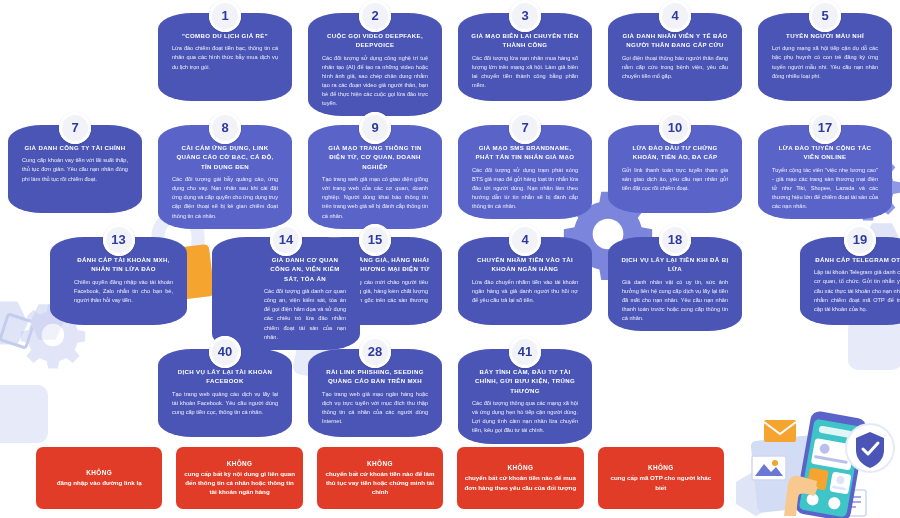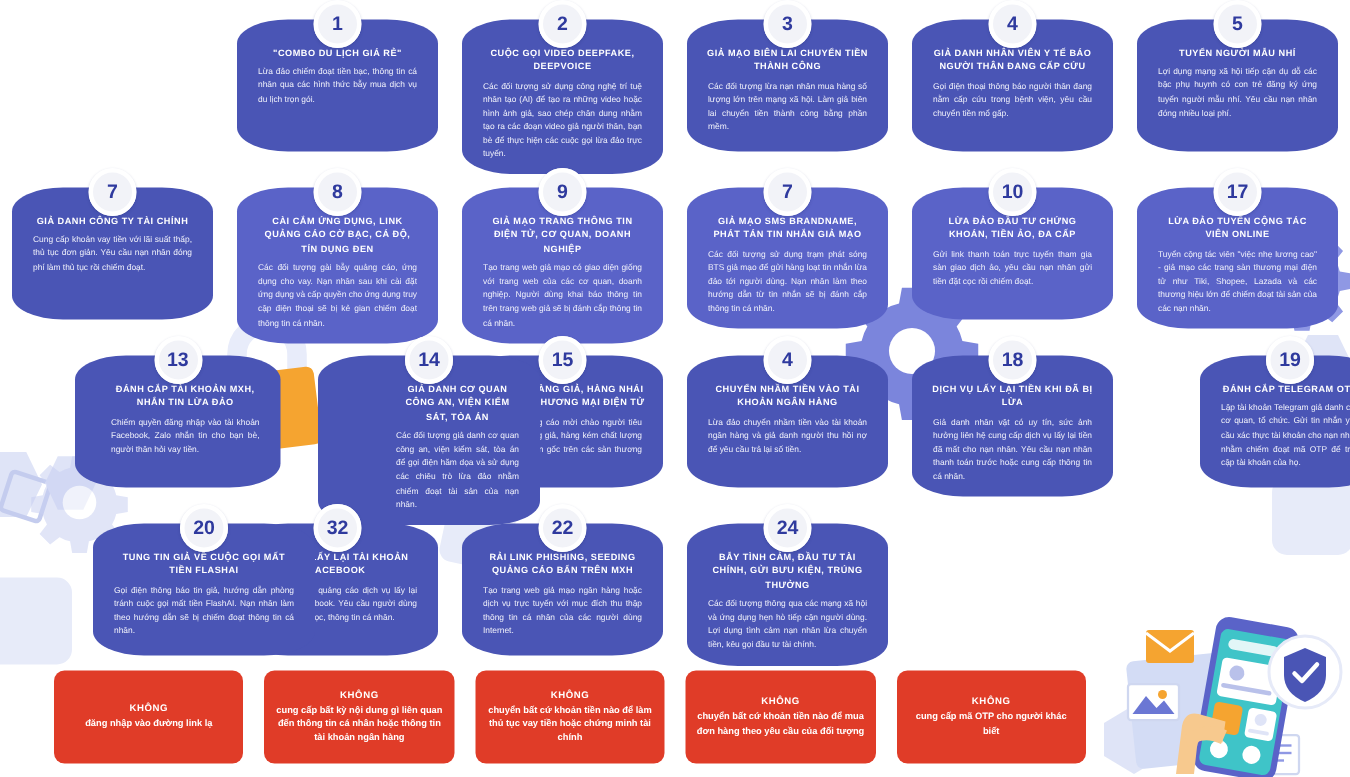--- a/index.html
+++ b/index.html
@@ -284,41 +284,36 @@
 
     <div class="cell">
       <div class="card" style="left:50px;width:120px;right:auto;z-index:3;">
         <div class="badge">19</div>
         <div class="card-title">ĐÁNH CẮP TELEGRAM OTP</div>
         <div class="card-body">Lập tài khoản Telegram giả danh các cơ quan, tổ chức. Gửi tin nhắn yêu cầu xác thực tài khoản cho nạn nhân nhằm chiếm đoạt mã OTP để truy cập tài khoản của họ.</div>
       </div>
     </div>
     <div class="cell"></div>
     <div class="cell">
-      <div class="card" style="left:-88px;width:148px;right:auto;z-index:3;">
-        <div class="badge">20</div>
-        <div class="card-title">TUNG TIN GIẢ VỀ CUỘC GỌI MẤT TIỀN FLASHAI</div>
-        <div class="card-body">Gọi điện thông báo tin giả, hướng dẫn phòng tránh cuộc gọi mất tiền FlashAI. Nạn nhân làm theo hướng dẫn sẽ bị chiếm đoạt thông tin cá nhân.</div>
-      </div>
-      <div class="card">
-        <div class="badge">32</div>
+      <div class="card">
+        <div class="badge">40</div>
         <div class="card-title">DỊCH VỤ LẤY LẠI TÀI KHOẢN FACEBOOK</div>
         <div class="card-body">Tạo trang web quảng cáo dịch vụ lấy lại tài khoản Facebook. Yêu cầu người dùng cung cấp tiền cọc, thông tin cá nhân.</div>
       </div>
     </div>
     <div class="cell">
       <div class="card">
-        <div class="badge">22</div>
+        <div class="badge">28</div>
         <div class="card-title">RẢI LINK PHISHING, SEEDING QUẢNG CÁO BẨN TRÊN MXH</div>
         <div class="card-body">Tạo trang web giả mạo ngân hàng hoặc dịch vụ trực tuyến với mục đích thu thập thông tin cá nhân của các người dùng Internet.</div>
       </div>
     </div>
     <div class="cell">
       <div class="card">
-        <div class="badge">24</div>
+        <div class="badge">41</div>
         <div class="card-title">BẪY TÌNH CẢM, ĐẦU TƯ TÀI CHÍNH, GỬI BƯU KIỆN, TRÚNG THƯỞNG</div>
         <div class="card-body">Các đối tượng thông qua các mạng xã hội và ứng dụng hẹn hò tiếp cận người dùng. Lợi dụng tình cảm nạn nhân lừa chuyển tiền, kêu gọi đầu tư tài chính.</div>
       </div>
     </div>
 
   </div>
 
   <div class="warn-row">
     <div class="warn">
       <div class="warn-head">KHÔNG</div>

